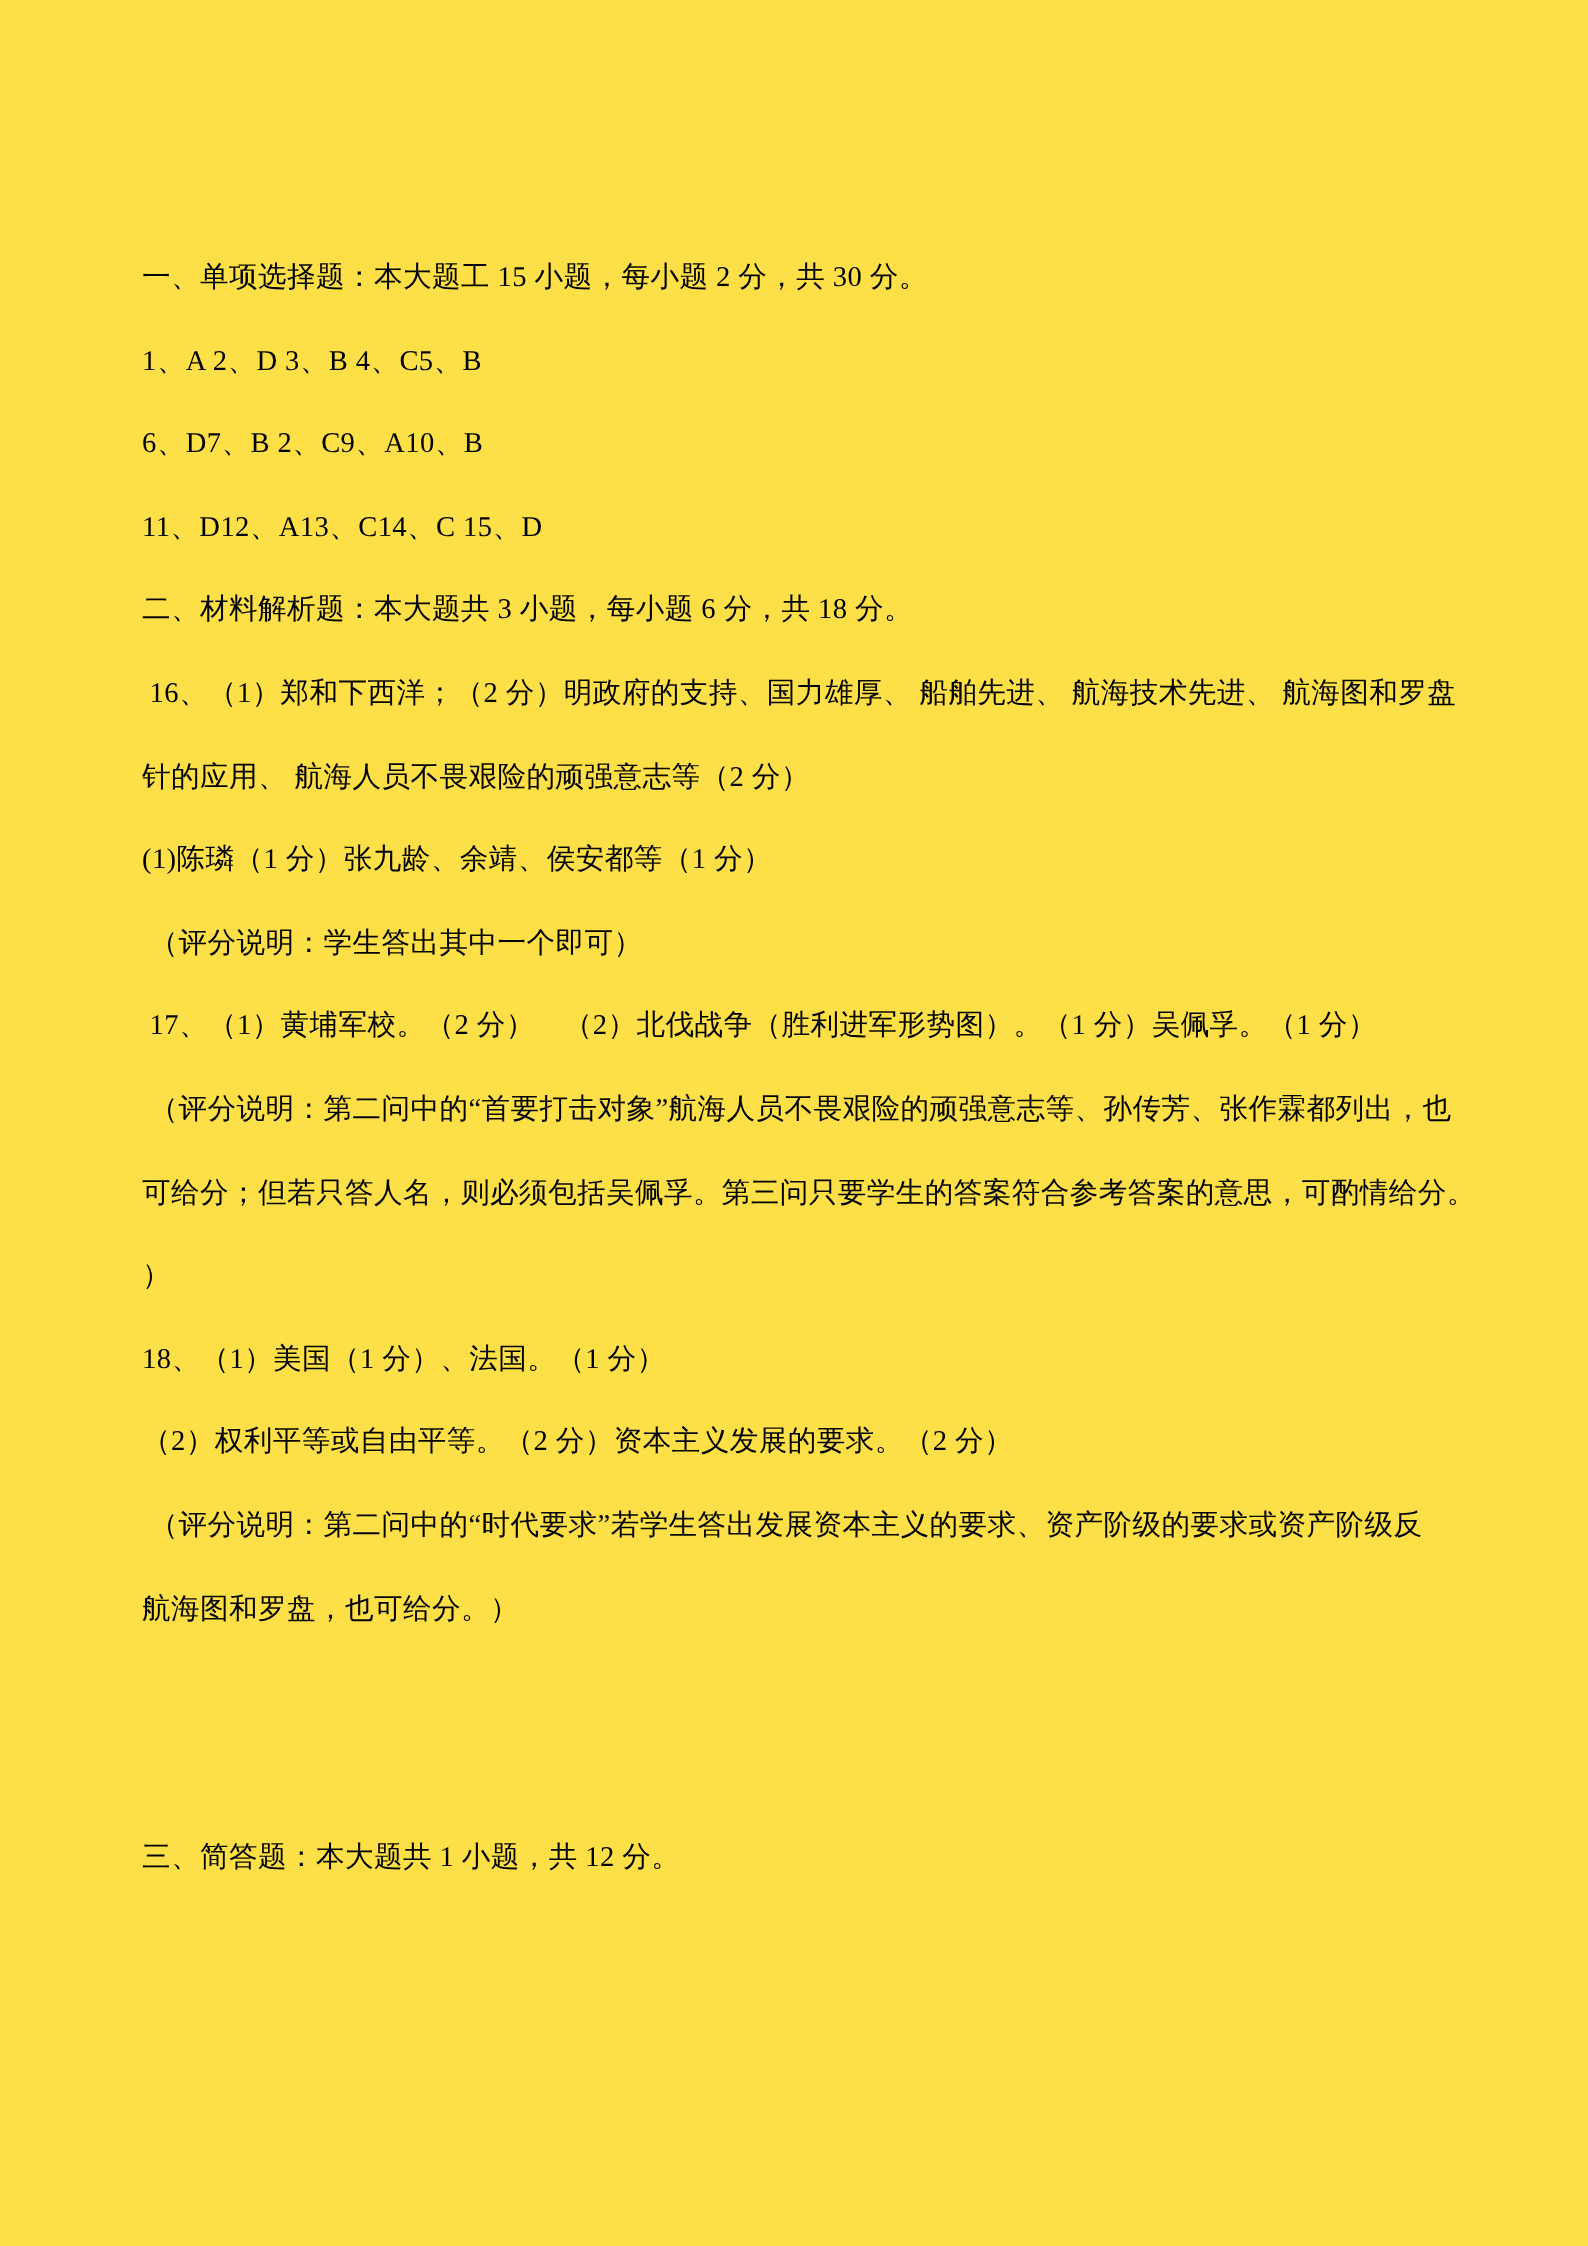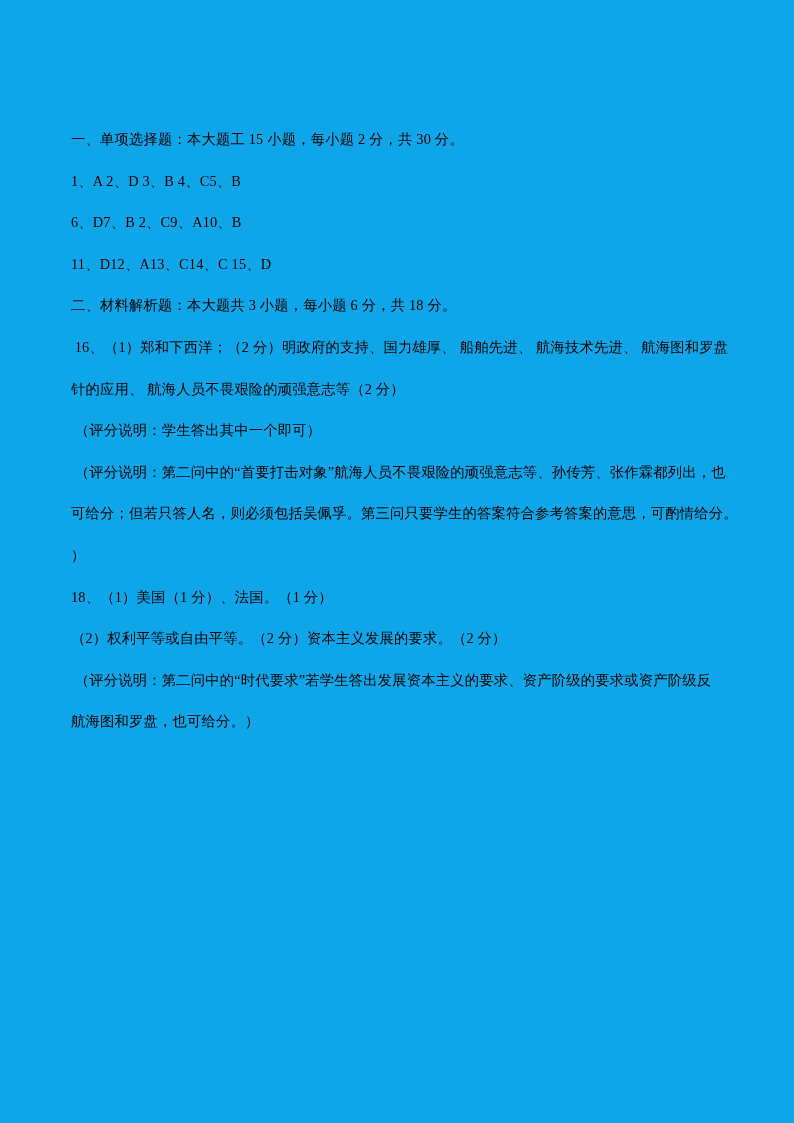--- a/index.html
+++ b/index.html
@@ -4,21 +4,21 @@
 <style>
   html, body {
     margin: 0;
     padding: 0;
     background: #ffffff;
   }
   .page {
     position: relative;
     width: 794px;
     height: 1123px;
-    background: #0ea5e9;
+    background: #fde047;
     overflow: hidden;
     font-family: "Liberation Serif", "DejaVu Serif", serif;
     color: #000000;
   }
   .content {
     position: absolute;
     left: 71px;
     top: 119px;
     width: 660px;
   }
@@ -36,24 +36,27 @@
 
 <div class="page">
   <div class="content">
     <div class="line">一、单项选择题：本大题工 15 小题，每小题 2 分，共 30 分。</div>
     <div class="line">1、A 2、D 3、B 4、C5、B</div>
     <div class="line">6、D7、B 2、C9、A10、B</div>
     <div class="line">11、D12、A13、C14、C 15、D</div>
     <div class="line">二、材料解析题：本大题共 3 小题，每小题 6 分，共 18 分。</div>
     <div class="line"> 16、（1）郑和下西洋；（2 分）明政府的支持、国力雄厚、 船舶先进、 航海技术先进、 航海图和罗盘</div>
     <div class="line">针的应用、 航海人员不畏艰险的顽强意志等（2 分）</div>
+    <div class="line">(1)陈璘（1 分）张九龄、余靖、侯安都等（1 分）</div>
     <div class="line"> （评分说明：学生答出其中一个即可）</div>
+    <div class="line"> 17、（1）黄埔军校。（2 分）　（2）北伐战争（胜利进军形势图）。（1 分）吴佩孚。（1 分）</div>
     <div class="line"> （评分说明：第二问中的“首要打击对象”航海人员不畏艰险的顽强意志等、孙传芳、张作霖都列出，也</div>
     <div class="line">可给分；但若只答人名，则必须包括吴佩孚。第三问只要学生的答案符合参考答案的意思，可酌情给分。</div>
     <div class="line">）</div>
     <div class="line">18、（1）美国（1 分）、法国。（1 分）</div>
     <div class="line">（2）权利平等或自由平等。（2 分）资本主义发展的要求。（2 分）</div>
     <div class="line"> （评分说明：第二问中的“时代要求”若学生答出发展资本主义的要求、资产阶级的要求或资产阶级反</div>
     <div class="line">航海图和罗盘，也可给分。）</div>
     <div class="line"></div>
     <div class="line"></div>
+    <div class="line">三、简答题：本大题共 1 小题，共 12 分。</div>
   </div>
 </div>
 
 </body></html>

